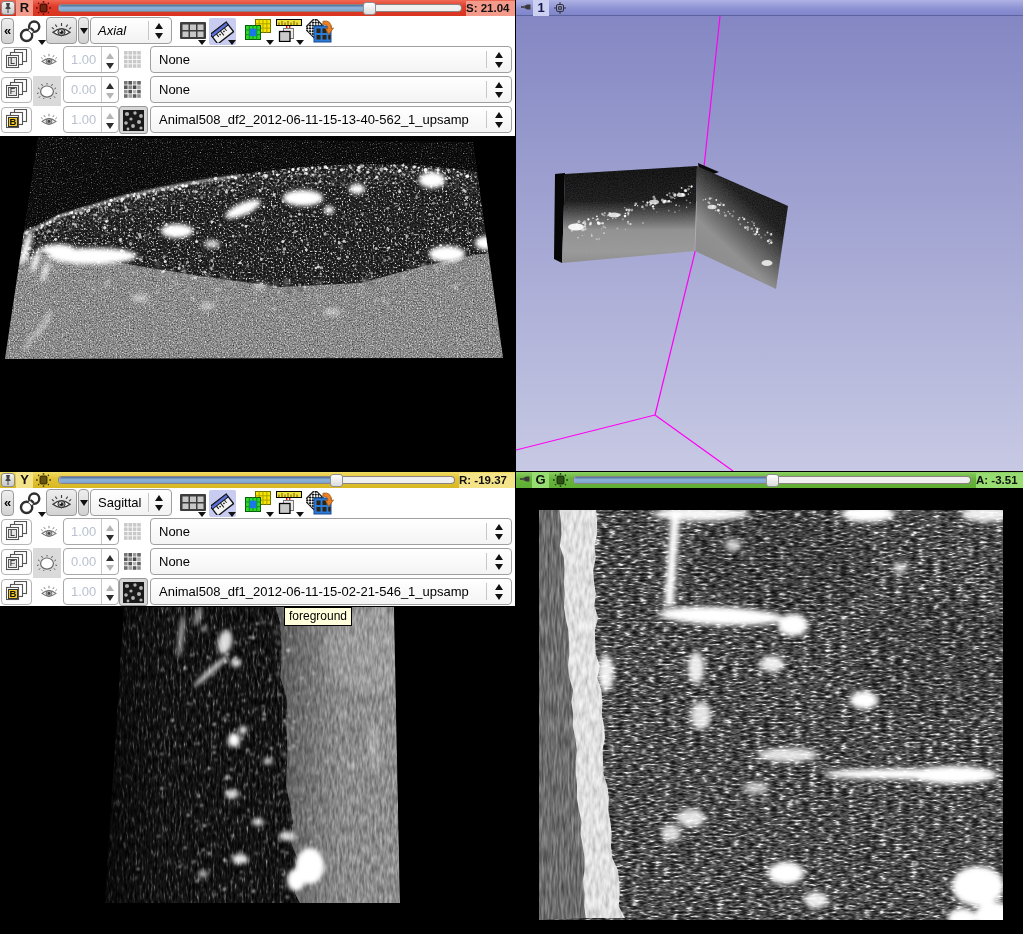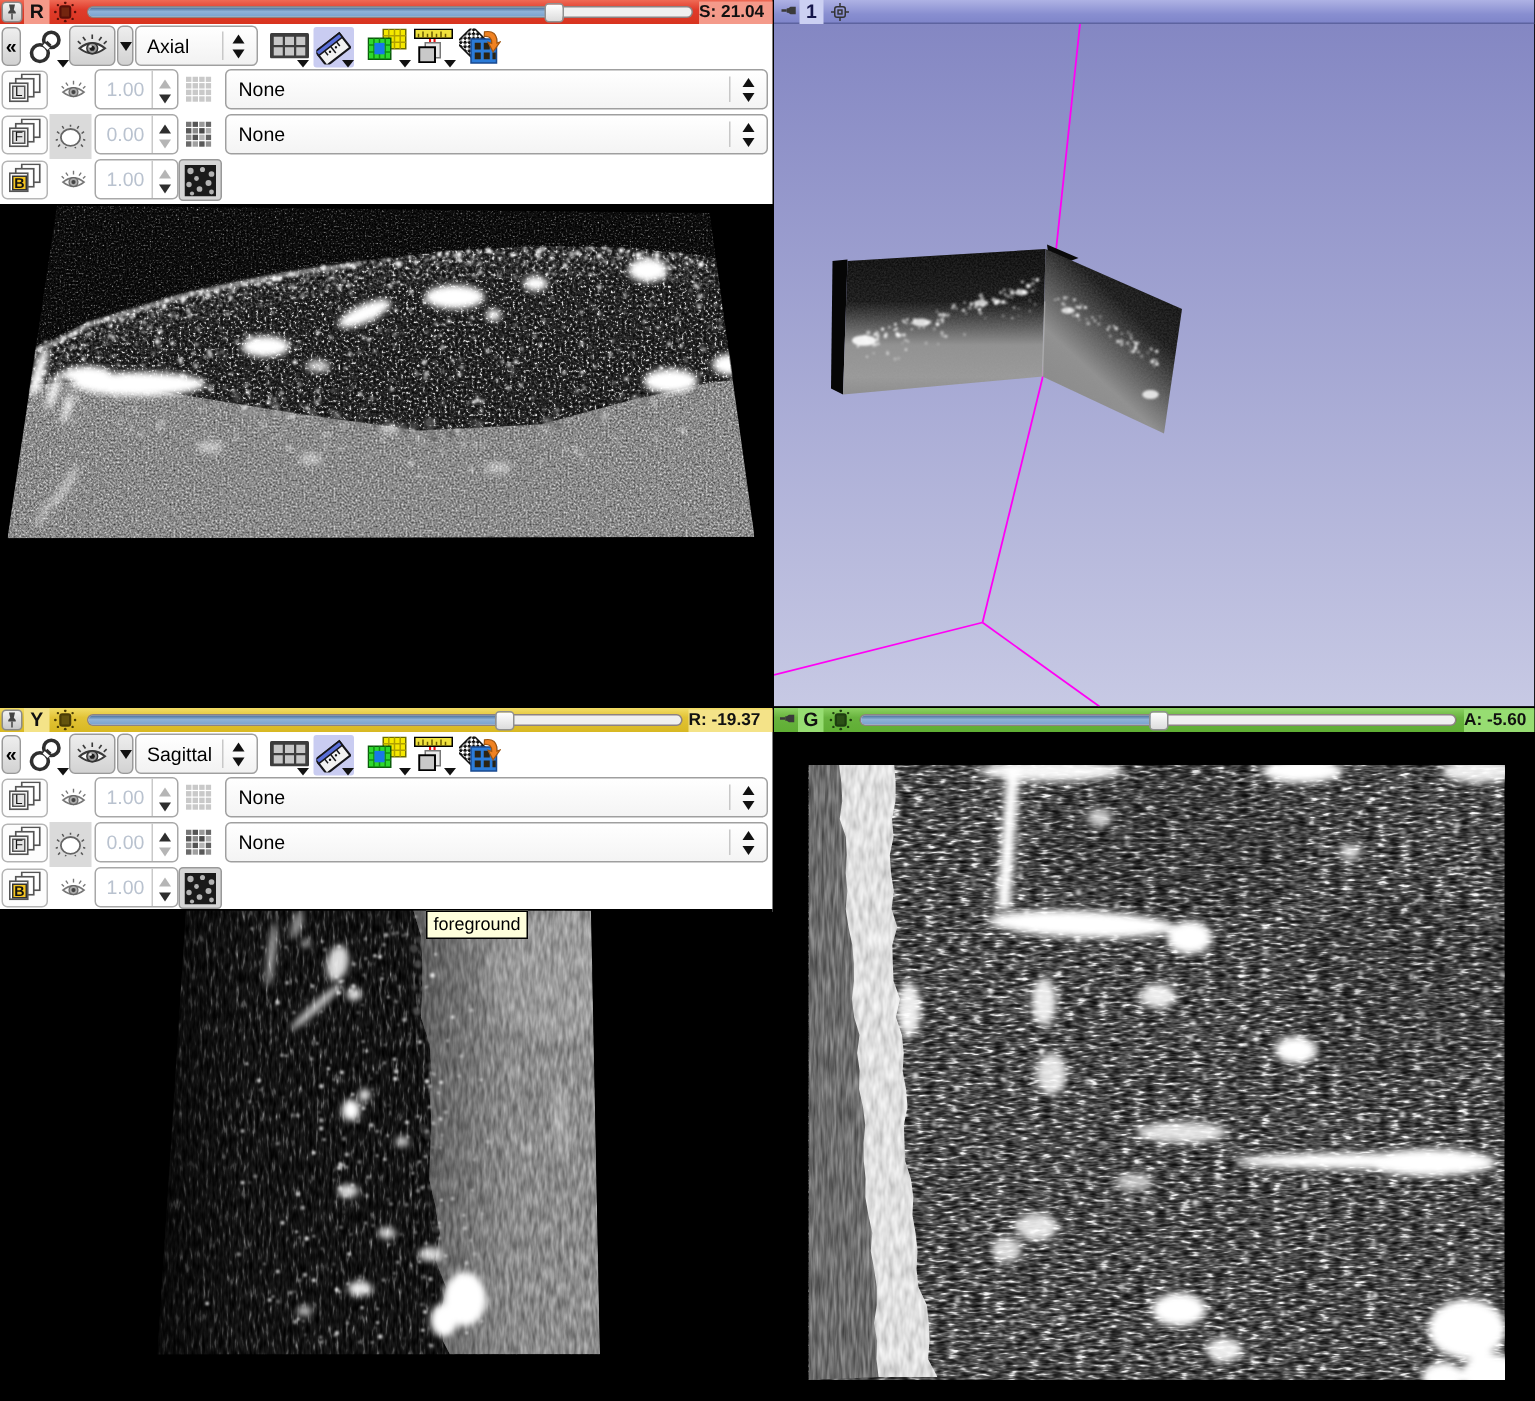--- a/index.html
+++ b/index.html
@@ -92,21 +92,21 @@
             <line x1="18.2" y1="7.2" x2="20.1" y2="5.4"></line>
           </g>
           <path d="M2,10.2 Q10.5,3.4 19,10.2 Q10.5,17 2,10.2 Z" fill="#fbfbfb" stroke="#3a3a3a" stroke-width="1.4"></path>
           <circle cx="10.5" cy="10.2" r="3.6" fill="#999" stroke="#333" stroke-width="1"></circle>
           <circle cx="10.5" cy="10.2" r="1.7" fill="#1d1d1d"></circle>
           <circle cx="9.3" cy="9" r="0.9" fill="#eee"></circle>
         </svg>
       <div class="tbtn" style="left:78px;top:1px;width:11px;height:27px;"></div>
       <div class="ddtri" style="left:80px;top:12px;border-left-width:4px;border-right-width:4px;border-top-width:6px;"></div>
       <div class="combo" style="left:90px;top:1px;width:82px;height:27px;">
-          <div class="ctext" style="top:5px;">Axial</div>
+          <div class="ctext" style="top:5px;font-style:italic;">Axial</div>
           <div class="sep"></div>
           <div class="arrud up" style="right:8px;top:5px;border-left-width:4px;border-right-width:4px;border-bottom-width:6px;"></div>
           <div class="arrud dn" style="right:8px;top:15px;border-left-width:4px;border-right-width:4px;border-top-width:6px;"></div>
         </div>
       <svg class="abs" style="left:180px;top:6px;" width="26" height="17" viewBox="0 0 26 17">
           <rect x="0" y="0" width="26" height="17" rx="1" fill="#3d3d3d"></rect>
           <g fill="#c7c7c7">
             <rect x="2.5" y="2.5" width="6" height="5.5"></rect>
             <rect x="10" y="2.5" width="6" height="5.5"></rect>
             <rect x="17.5" y="2.5" width="6" height="5.5"></rect>
@@ -350,20 +350,26 @@
             <circle cx="12" cy="3" r="1.7"></circle>
             <circle cx="18" cy="6" r="1.9"></circle>
             <circle cx="8" cy="9" r="1.6"></circle>
             <circle cx="16" cy="12" r="2.0"></circle>
             <circle cx="3" cy="13" r="1.8"></circle>
             <circle cx="10" cy="16" r="1.9"></circle>
             <circle cx="18" cy="18" r="1.6"></circle>
             <circle cx="5" cy="19" r="1.4"></circle>
           </g>
         </svg>
+      <div class="rcombo">
+          <div class="ctext">Animal508_df2_2012-06-11-15-13-40-562_1_upsamp</div>
+          <div class="sep"></div>
+          <div class="arrud up" style="right:8px;top:5px;border-left-width:4px;border-right-width:4px;border-bottom-width:6px;"></div>
+          <div class="arrud dn" style="right:8px;top:15px;border-left-width:4px;border-right-width:4px;border-top-width:6px;"></div>
+        </div>
     </div>
     <div class="abs" style="left:0;top:136px;width:515px;height:335px;background:#000;" id="axialwrap">
         <svg width="515" height="335" style="position:absolute;left:0;top:0;">
 <defs>
 <clipPath id="cpAx">
               <polygon points="38,1 473,6 503,222 5,223"></polygon>
             </clipPath>
 <clipPath id="cpTis">
               <path d="M0,108 L10,103.3 L20,98.7 L30,94.0 L40,89.3 L50,84.7 L60,80.0 L70,77.0 L80,74.0 L90,71.0 L100,68.0 L110,65.0 L120,62.0 L130,59.8 L140,57.7 L150,55.5 L160,53.3 L170,51.2 L180,49.0 L190,47.5 L200,46.0 L210,44.5 L220,43.0 L230,41.5 L240,40.0 L250,38.8 L260,37.7 L270,36.5 L280,35.3 L290,34.2 L300,33.0 L310,32.5 L320,32.0 L330,31.5 L340,31.0 L350,30.5 L360,30.0 L370,30.2 L380,30.3 L390,30.5 L400,30.7 L410,30.8 L420,31.0 L430,32.1 L440,33.3 L450,34.4 L460,35.5 L470,36.7 L480,39.1 L490,42.1 L500,45.1 L503,46 L503,116 L500,116.3 L490,117.3 L480,118.3 L470,119.7 L460,121.9 L450,124.2 L440,126.5 L430,128.7 L420,131.0 L410,133.7 L400,136.3 L390,139.0 L380,141.7 L370,144.3 L360,147.0 L350,147.5 L340,148.0 L330,148.5 L320,149.0 L310,149.5 L300,150.0 L290,150.5 L280,151.0 L270,149.6 L260,148.2 L250,146.9 L240,145.5 L230,144.1 L220,142.8 L210,141.4 L200,140.0 L190,138.4 L180,136.8 L170,135.1 L160,133.5 L150,131.9 L140,130.2 L130,128.6 L120,127.0 L110,125.5 L100,124.0 L90,122.5 L80,121.0 L70,119.5 L60,118.0 L50,118.7 L40,119.3 L30,120.0 L20,120.7 L10,121.3 L0,122.0 Z"></path>
             </clipPath>
@@ -1512,20 +1518,26 @@
             <circle cx="12" cy="3" r="1.7"></circle>
             <circle cx="18" cy="6" r="1.9"></circle>
             <circle cx="8" cy="9" r="1.6"></circle>
             <circle cx="16" cy="12" r="2.0"></circle>
             <circle cx="3" cy="13" r="1.8"></circle>
             <circle cx="10" cy="16" r="1.9"></circle>
             <circle cx="18" cy="18" r="1.6"></circle>
             <circle cx="5" cy="19" r="1.4"></circle>
           </g>
         </svg>
+      <div class="rcombo">
+          <div class="ctext">Animal508_df1_2012-06-11-15-02-21-546_1_upsamp</div>
+          <div class="sep"></div>
+          <div class="arrud up" style="right:8px;top:5px;border-left-width:4px;border-right-width:4px;border-bottom-width:6px;"></div>
+          <div class="arrud dn" style="right:8px;top:15px;border-left-width:4px;border-right-width:4px;border-top-width:6px;"></div>
+        </div>
     </div>
     <div class="abs" style="left:0;top:135px;width:515px;height:328px;background:#000;" id="sagwrap">
         <svg width="515" height="328" style="position:absolute;left:0;top:0;">
 <defs>
 <clipPath id="cpSg">
               <polygon points="124,1 394,1 400,297 105,297"></polygon>
             </clipPath>
 <clipPath id="cpSgl">
               <polygon points="275.3,0 280.7,18 281.5,36 281.5,54 280.6,72 286.4,90 287.7,108 286.6,126 287.7,144 286.8,162 286.1,180 290.3,198 293.2,216 290.3,234 297.3,252 294.0,270 295.3,288 300,297 400,297 394,1 278,0"></polygon>
             </clipPath>
@@ -2162,21 +2174,21 @@
             <circle cx="0.9" cy="7" r="0.9"></circle>
             <circle cx="14.1" cy="7" r="0.9"></circle>
             <circle cx="2.6" cy="2.4" r="0.8"></circle>
             <circle cx="12.4" cy="2.4" r="0.8"></circle>
             <circle cx="2.6" cy="11.6" r="0.8"></circle>
             <circle cx="12.4" cy="11.6" r="0.8"></circle>
           </g>
           <rect x="5" y="4" width="5" height="6" fill="#2e5518" opacity="0.8"></rect>
         </svg>
       <div class="lbl" style="left:16px;width:17px;background:#97dd72;">G</div>
-      <div class="val" style="left:460px;background:#97dd72;width:47px;">A: -5.60</div>
+      <div class="val" style="left:460px;background:#97dd72;width:47px;">A: -3.51</div>
       <div class="slider" style="left:57px;width:398px;">
           <div class="fill" style="width:198px;"></div>
           <div class="handle" style="left:192px;"></div>
         </div>
     </div>
     <div class="abs" style="left:0;top:17px;width:507px;height:446px;background:#000;" id="grwrap">
         <svg width="507" height="446" style="position:absolute;left:0;top:0;">
 <defs>
 <clipPath id="cpGr">
               <rect x="23" y="22" width="464" height="410"></rect>

